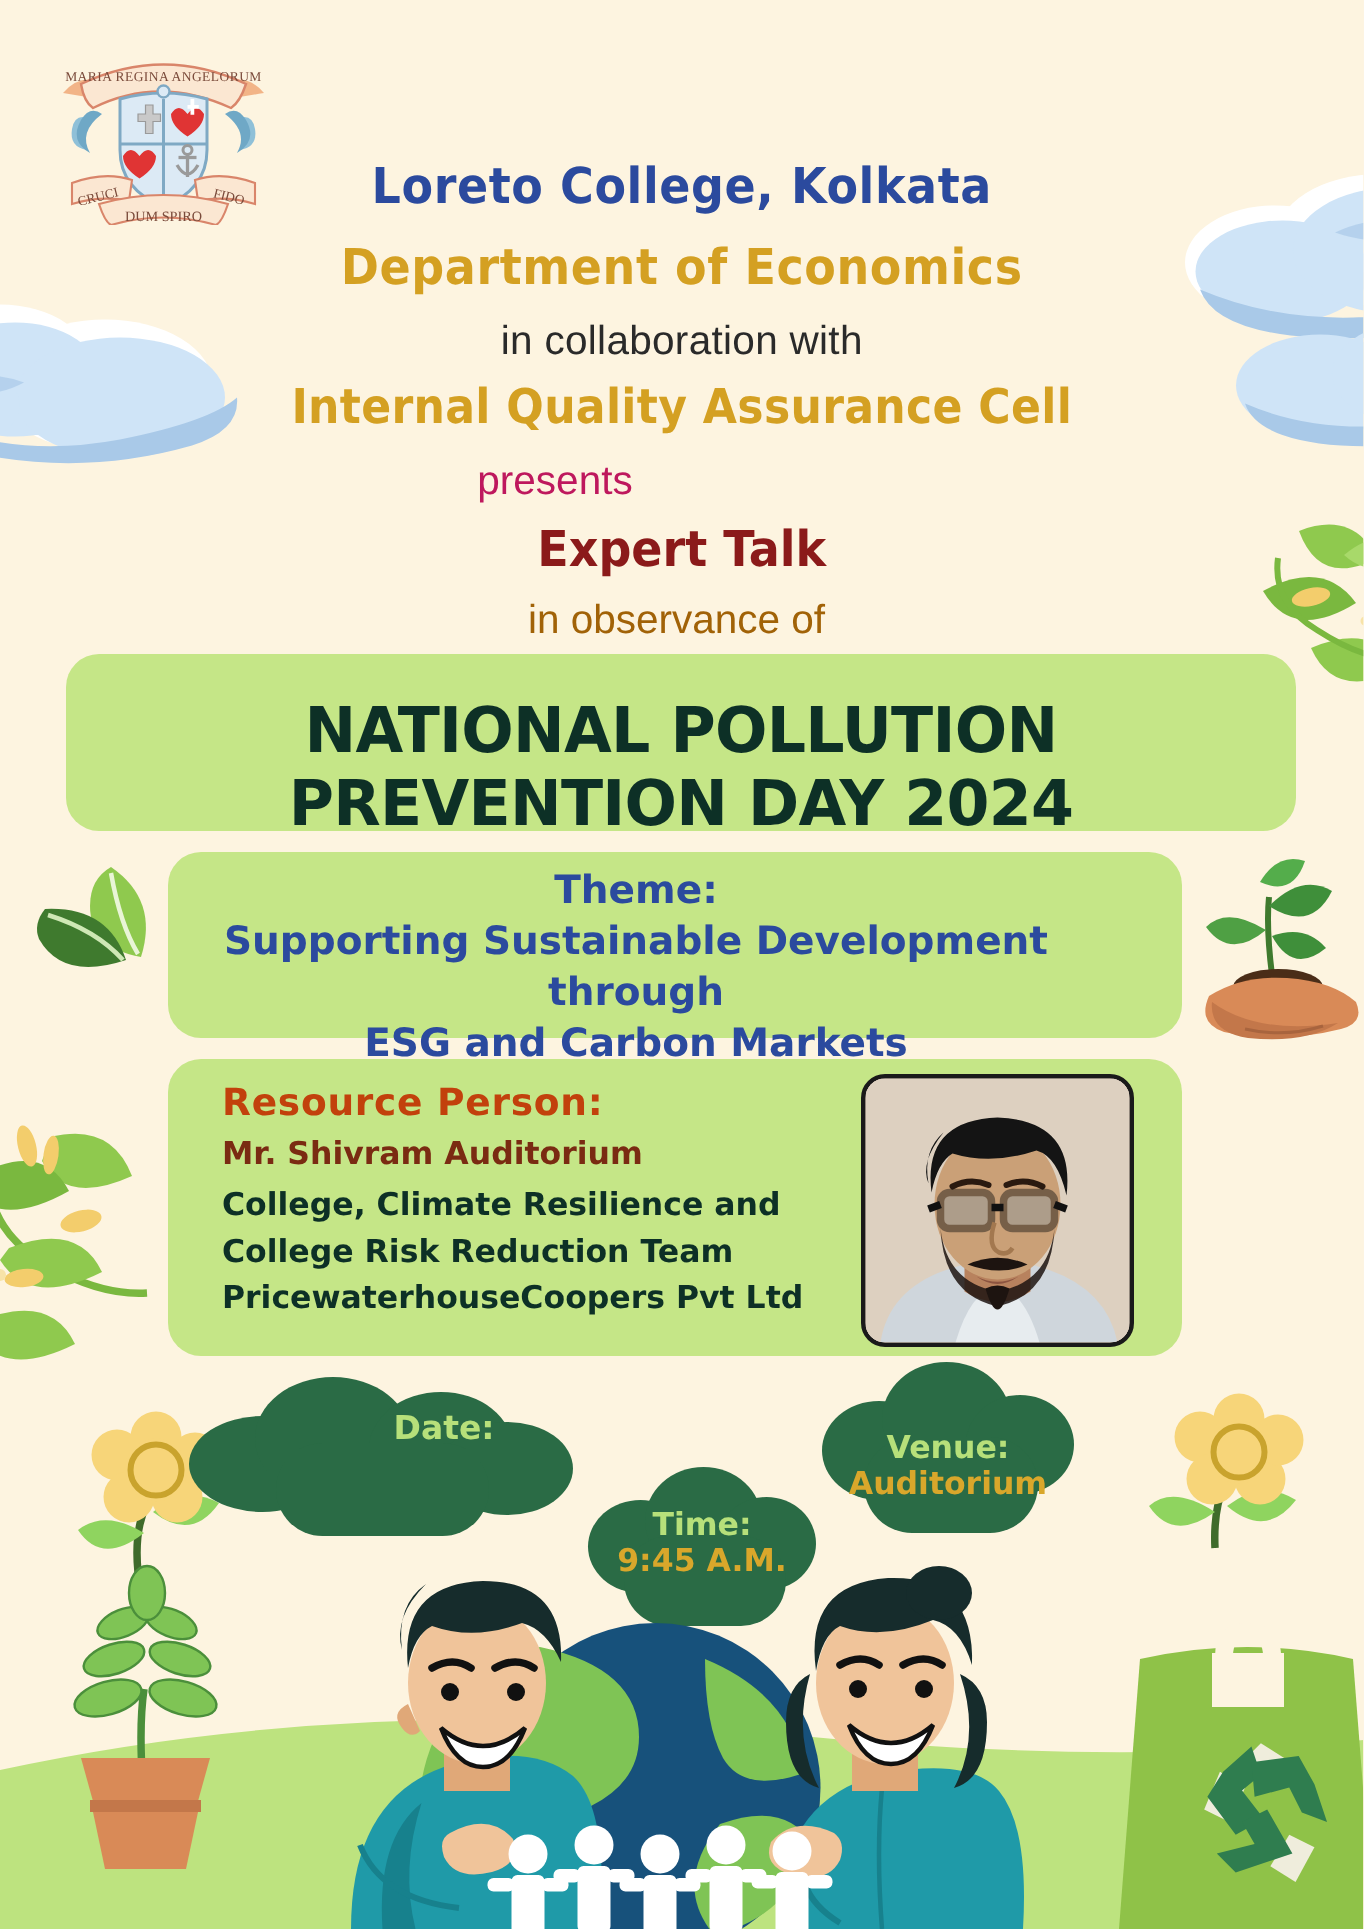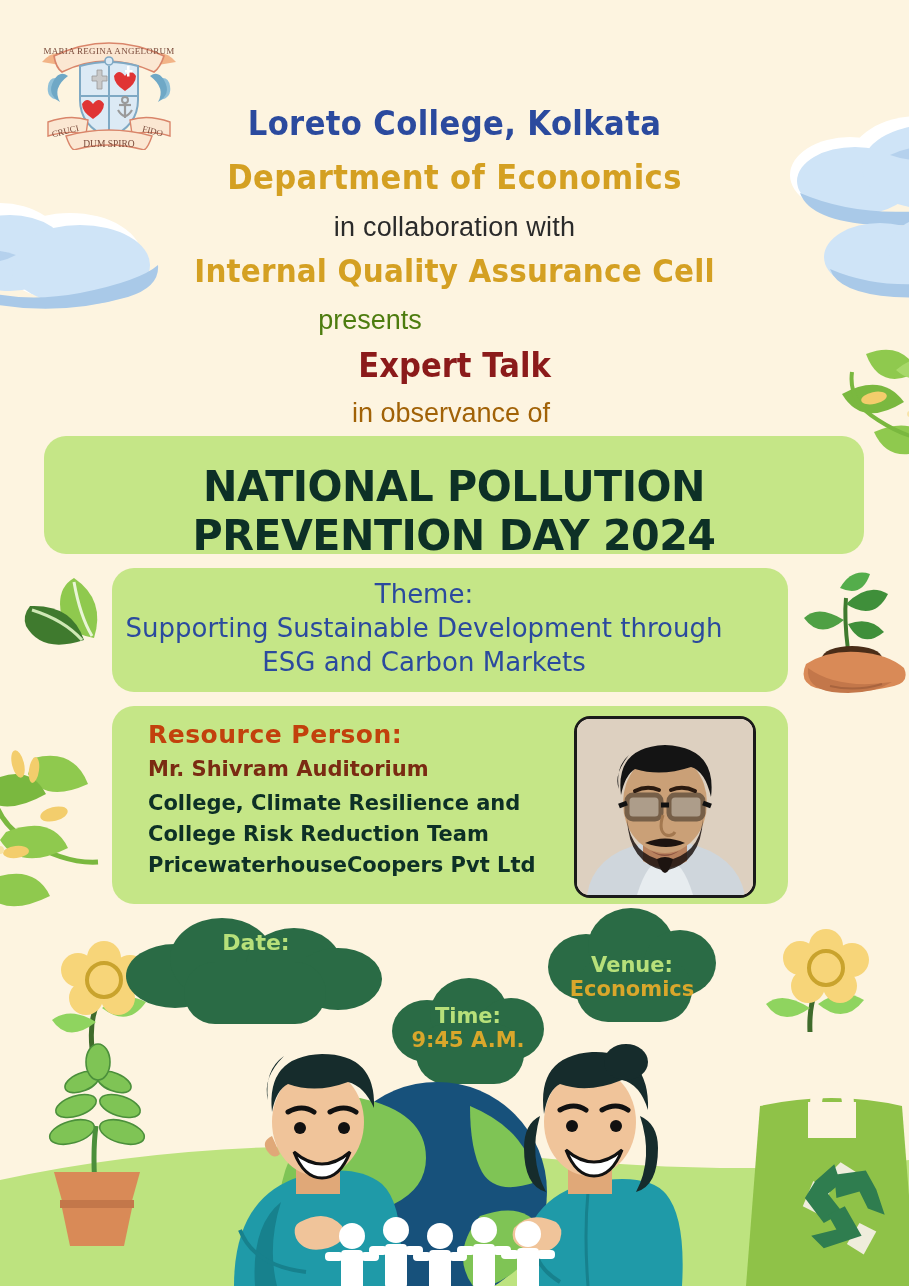--- a/index.html
+++ b/index.html
@@ -57,21 +57,21 @@
   }
   .ln-iqac {
     position: absolute; left: 0; top: 252px; width: 909px;
     font-family: "DejaVu Sans", sans-serif;
     font-weight: bold; font-size: 32px; letter-spacing: .2px;
     color: #d4a022;
     transform: scaleX(.92);
   }
   .ln-presents {
     position: absolute; left: 0; top: 305px; width: 740px;
-    font-size: 27px; color: #4d7c0f;
+    font-size: 27px; color: #be185d;
   }
   .ln-expert {
     position: absolute; left: 0; top: 346px; width: 909px;
     font-family: "DejaVu Sans", sans-serif;
     font-weight: bold; font-size: 33px; color: #8b1a1a;
     transform: scaleX(.93);
   }
   .ln-observ {
     position: absolute; left: 0; top: 398px; width: 902px;
     font-size: 27px; color: #a16207;
@@ -88,21 +88,21 @@
     color: #0d3026;
     transform: scaleX(.98);
   }
 
   
   #theme-wrap {
     position: absolute; left: 112px; top: 578px; width: 624px;
     text-align: center;
     color: #2b4a9e;
     font-family: "DejaVu Sans", sans-serif;
-    font-weight: normal;
+    font-weight: bold;
   }
   #theme-wrap .t-label { font-size: 26px; line-height: 33px; }
   #theme-wrap .t-l1    { font-size: 26px; line-height: 34px; }
   #theme-wrap .t-l2    { font-size: 26px; line-height: 34px; }
 
   
   #rp-text {
     position: absolute; left: 148px; top: 720px; width: 420px;
     font-family: "DejaVu Sans", sans-serif;
   }
@@ -129,21 +129,21 @@
   
   .infocloud { position: absolute; }
   .infocloud .ic-label { color: #b7e07a; font-weight: bold; font-family:"DejaVu Sans",sans-serif; }
   .infocloud .ic-value { color: #d9a72b; font-weight: bold; font-family:"DejaVu Sans",sans-serif; }
 
   #cloud-date  { left: 126px; top: 918px; width: 260px; height: 110px; }
   #cloud-time  { left: 392px; top: 978px; width: 152px; height: 108px; }
   #cloud-venue { left: 548px; top: 908px; width: 168px; height: 120px; }
 
   .ic-text { position: absolute; width: 100%; text-align: center; z-index: 3; }
-  #cloud-date  .ic-text { top: 12px; }
+  #cloud-date  .ic-text { top: 22px; margin-left: 40px; }
   #cloud-date  .ic-label { font-size: 22px; }
   #cloud-date  .ic-value { font-size: 22px; }
   #cloud-time  .ic-text { top: 26px; }
   #cloud-time  .ic-label { font-size: 21px; }
   #cloud-time  .ic-value { font-size: 21px; }
   #cloud-venue .ic-text { top: 20px; margin-top: 25px; }
   #cloud-venue .ic-label { font-size: 21px; }
   #cloud-venue .ic-value { font-size: 21px; }
 
   .blob { position: absolute; background: #2a6b45; border-radius: 50%; }
@@ -403,21 +403,21 @@
     </div>
   </div>
 
   <div class="infocloud" id="cloud-venue">
     <div class="blob" style="left:0;   top:26px; width:76px; height:66px;"></div>
     <div class="blob" style="left:40px; top:0;   width:86px; height:76px;"></div>
     <div class="blob" style="left:96px; top:22px; width:72px; height:66px;"></div>
     <div class="blob" style="left:28px; top:50px; width:116px;height:64px; border-radius:56px;"></div>
     <div class="ic-text">
       <div class="ic-label">Venue:</div>
-      <div class="ic-value">Economics</div>
+      <div class="ic-value">Auditorium</div>
     </div>
   </div>
 
   <div id="scene">
     <svg viewBox="0 0 909 246" style="width:909px;height:246px;display:block;">
 
       <path d="M0 140 q240 -52 520 -24 q220 22 389 4 l0 126 l-909 0z" fill="#bde37f"></path>
 
       <g>
         <path d="M96 160 q-4 -46 0 -74" stroke="#4b8f3b" stroke-width="5" fill="none"></path>

